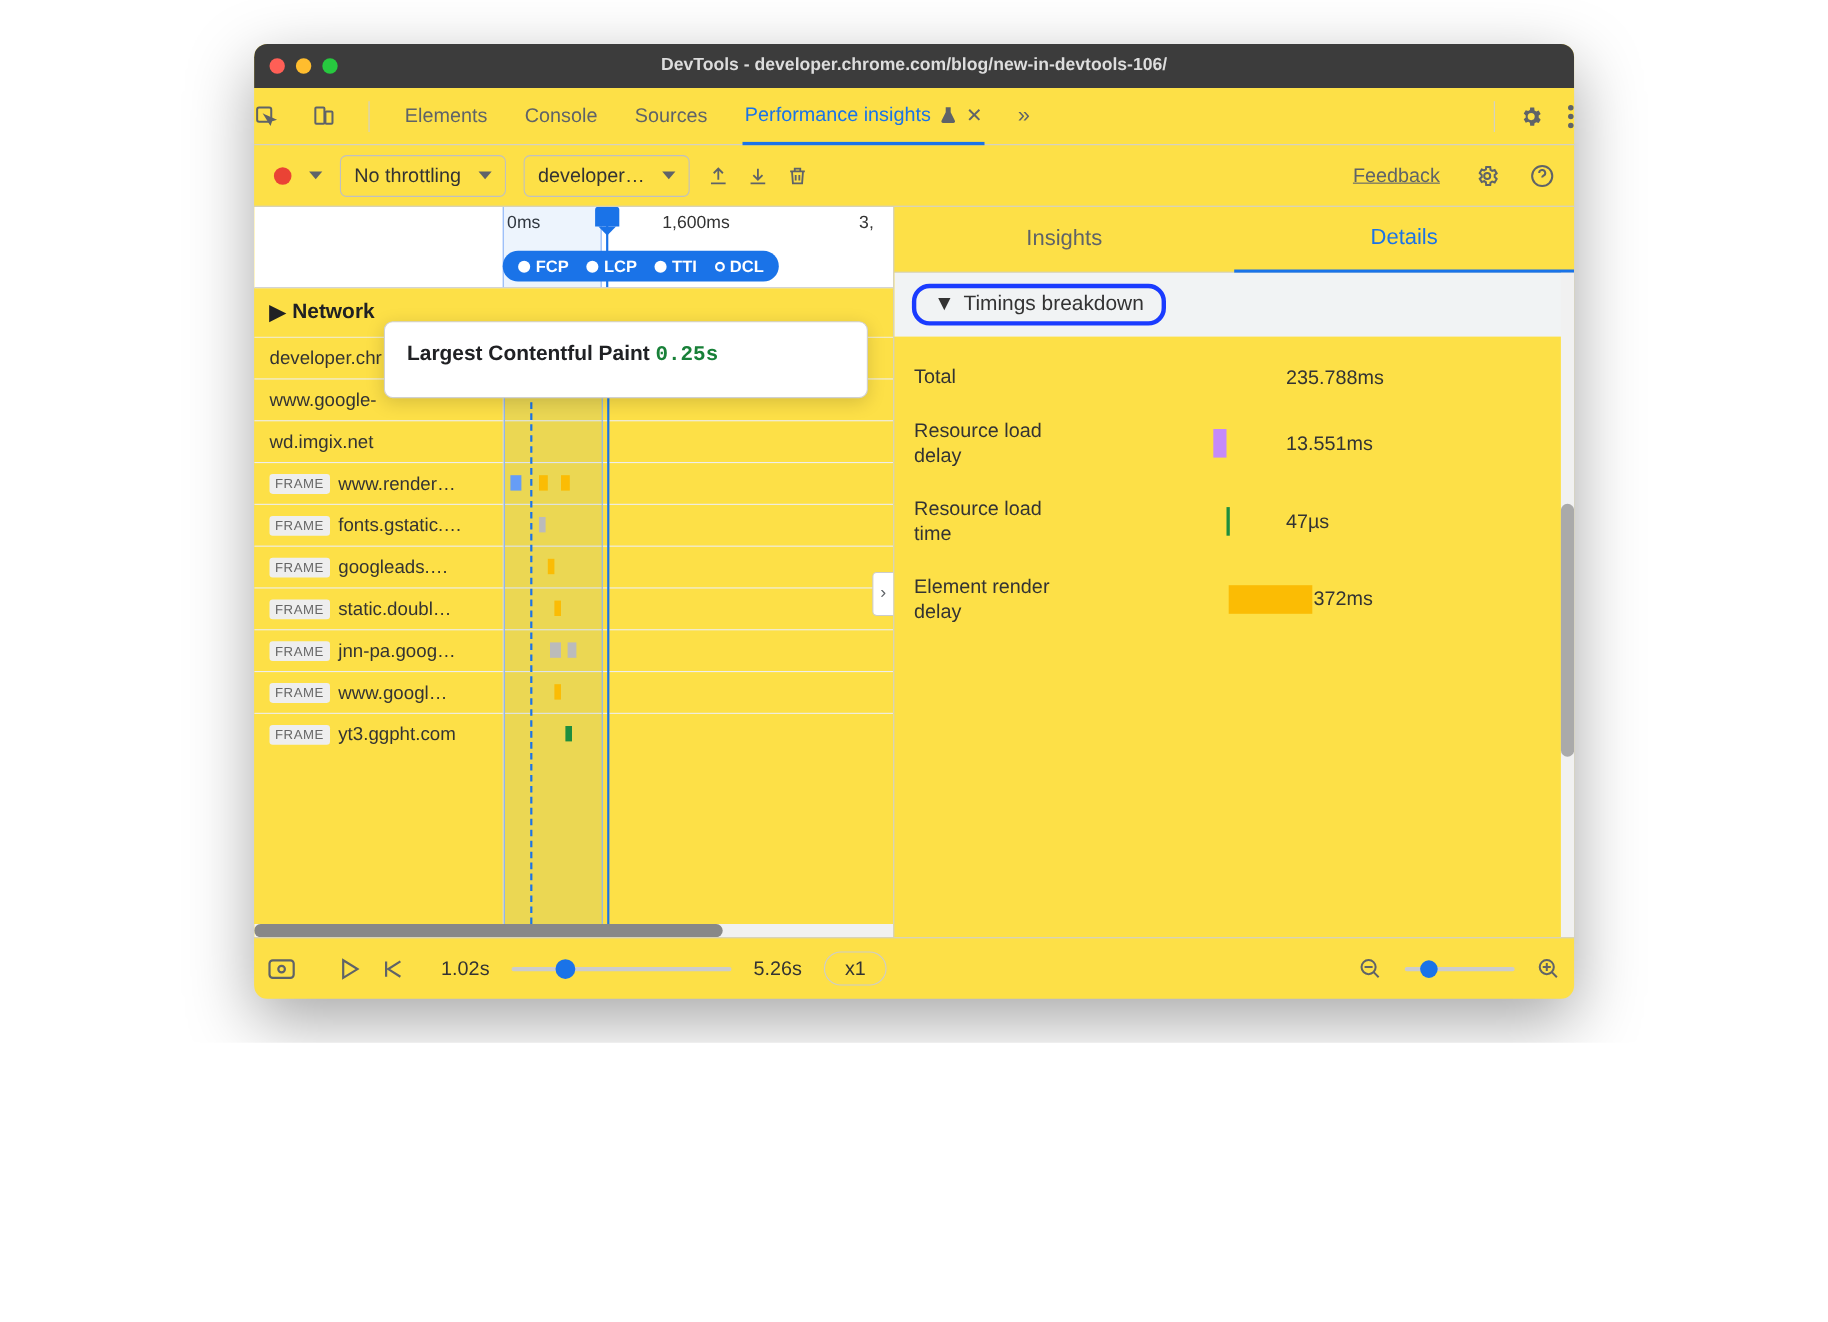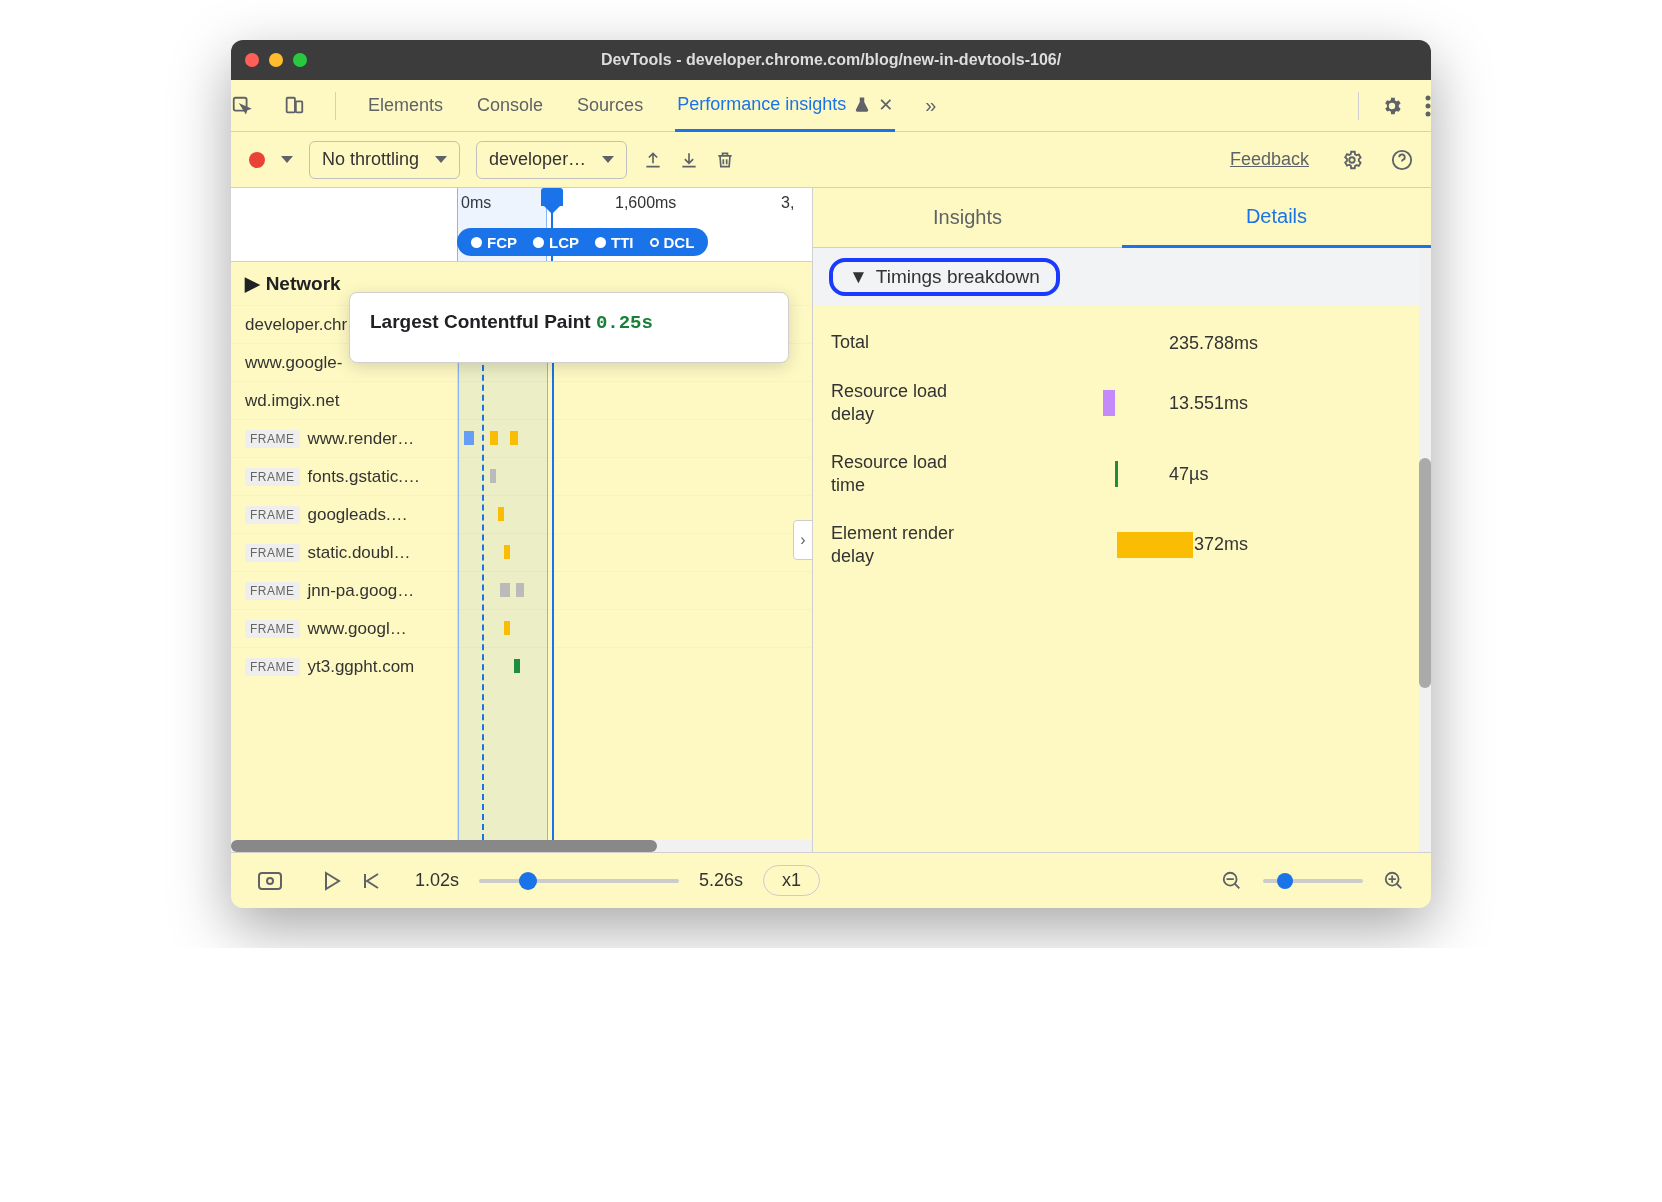--- a/index.html
+++ b/index.html
@@ -1,17 +1,17 @@
 <!DOCTYPE html>
 <html><head>
 <meta charset="utf-8">
 <style>
 * { box-sizing: border-box; margin: 0; padding: 0; }
 body { font-family: -apple-system, "Helvetica Neue", Arial, sans-serif; background: #fff; color: #202124; }
-.window { width: 1200px; height: 868px; margin: 40px auto; border-radius: 12px; overflow: hidden; box-shadow: 0 20px 60px rgba(0,0,0,0.35); background: #fef9c3; display: flex; flex-direction: column; }
+.window { width: 1200px; height: 868px; margin: 40px auto; border-radius: 12px; overflow: hidden; box-shadow: 0 20px 60px rgba(0,0,0,0.35); background: #fde047; display: flex; flex-direction: column; }
 
 
 .titlebar { background: #3c3c3c; height: 40px; display: flex; align-items: center; padding: 0 14px; position: relative; }
 .traffic { display: flex; gap: 10px; }
 .dot { width: 14px; height: 14px; border-radius: 50%; }
 .dot.red { background: #ff5f56; }
 .dot.yellow { background: #ffbd2e; }
 .dot.green { background: #27c93f; }
 .title { position: absolute; left: 50%; transform: translateX(-50%); color: #ddd; font-size: 16px; font-weight: 600; }
 
@@ -77,21 +77,21 @@
 .metrics { padding: 12px 18px 0 18px; }
 .metric-row { display:flex; align-items:center; padding:12px 0; gap:14px;}
 .metric-label { width:150px; font-size:18px; color:#333; line-height:1.3;}
 .metric-bar { width:160px; height:26px; position:relative;}
 .metric-val { font-size:18px; color:#333;}
 .link { color:#1a73e8; text-decoration:underline; font-size:18px; cursor:pointer; display:inline-block; margin:18px;}
 .r-scroll { position:absolute; right:0; top:60px; bottom:0; width:12px; background:#f1f1f1;}
 .r-scroll .thumb { position:absolute; width:12px; background:#aaa; border-radius:6px; top:210px; height:230px;}
 
 
-.bottombar { height:56px; border-top:1px solid #d0d0d0; display:flex; align-items:center; padding:0 26px; gap:20px; font-size:18px; color:#333;}
+.bottombar { height:56px; border-top:1px solid #d0d0d0; display:flex; align-items:center; padding:0 12px; gap:20px; font-size:18px; color:#333;}
 .slider { flex:0 0 200px; height:4px; background:#ccc; border-radius:2px; position:relative;}
 .slider .knob { position:absolute; width:18px; height:18px; background:#1a73e8; border-radius:50%; top:-7px;}
 .pill-x1 { border:1px solid #ccc; border-radius:18px; padding:4px 18px;}
 .zoom-slider { width:100px; height:4px; background:#ccc; border-radius:2px; position:relative;}
 .zoom-slider .knob { position:absolute; width:16px; height:16px; background:#1a73e8; border-radius:50%; top:-6px; left:14px;}
 
 svg { display:block; }
 </style>
 </head>
 <body>
@@ -190,21 +190,21 @@
         </svg>
     </span>
   </div>
 
   <div class="main">
 
     <div class="left">
       <div class="tl-header">
         <div class="tl-ticks">
           <span style="left:4px">0ms</span>
-          <span style="left:158px">1,600ms</span>
+          <span style="left:145px">1,600ms</span>
           <span style="left:324px">3,</span>
         </div>
         <div class="sel-region" style="left:226px; width:90px;"></div>
         <div class="marker" style="left:320px; height:100%;">
           <div class="marker-handle"></div>
         </div>
         <div class="pills">
           <div class="pill">
               <span class="pill-dot"></span>
               <span>FCP</span>

